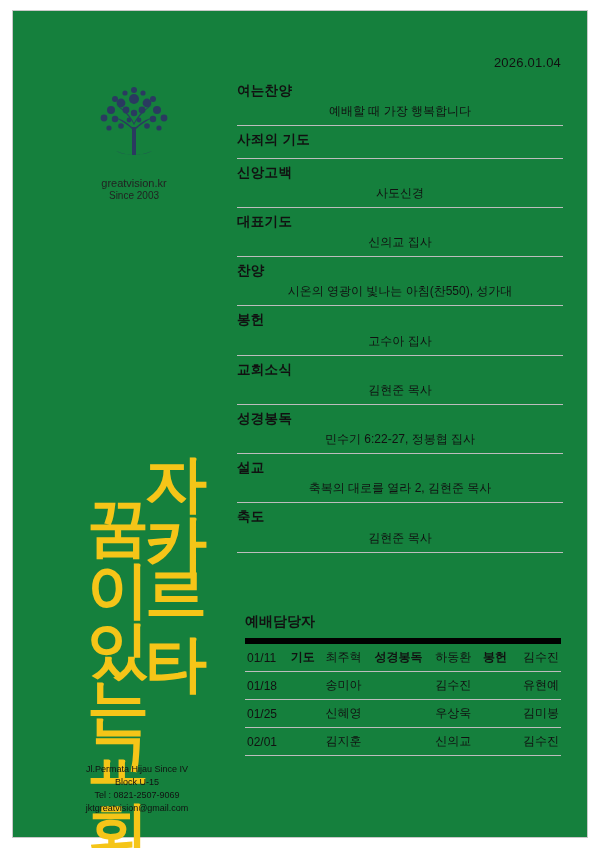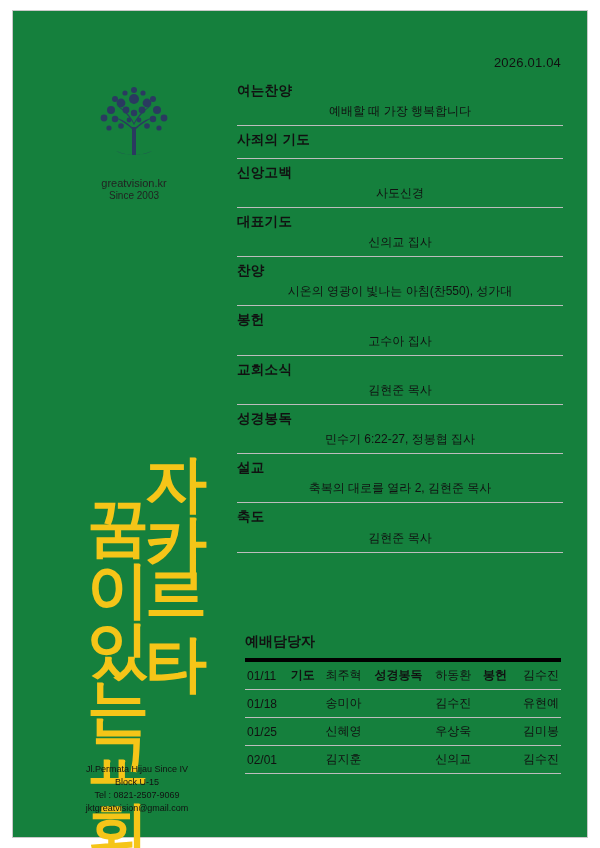--- a/index.html
+++ b/index.html
@@ -133,41 +133,41 @@
     line-height: 1.5;
     margin-top: 1px;
     text-align: center;
   }
   .order-item.no-detail .oi-title { padding-bottom: 2px; }
 
   
   .schedule {
     position: absolute;
     left: 232px;
-    top: 622px;
+    top: 602px;
     width: 316px;
   }
   .schedule-title {
     font-size: 14px;
     font-weight: bold;
     color: #111;
     margin-bottom: 7px;
   }
   table.sched {
     border-collapse: collapse;
     width: 100%;
     font-size: 12px;
     color: #111;
   }
   table.sched td {
     border-bottom: 1px solid #bdbdbd;
     padding: 5px 2px 5px 2px;
     white-space: nowrap;
   }
-  table.sched tr:first-child td { border-top: 4px solid #000000; }
+  table.sched tr:first-child td { border-top: 6px solid #000000; }
   td.c-date { width: 46px; text-align: left; }
   td.c-role { width: 30px; text-align: center; font-weight: bold; }
   td.c-name1 { width: 56px; text-align: center; }
   td.c-role2 { width: 62px; text-align: center; font-weight: bold; }
   td.c-name2 { width: 56px; text-align: center; }
   td.c-role3 { width: 34px; text-align: center; font-weight: bold; }
   td.c-name3 { width: 54px; text-align: right; }
 </style>
 </head>
 <body>

